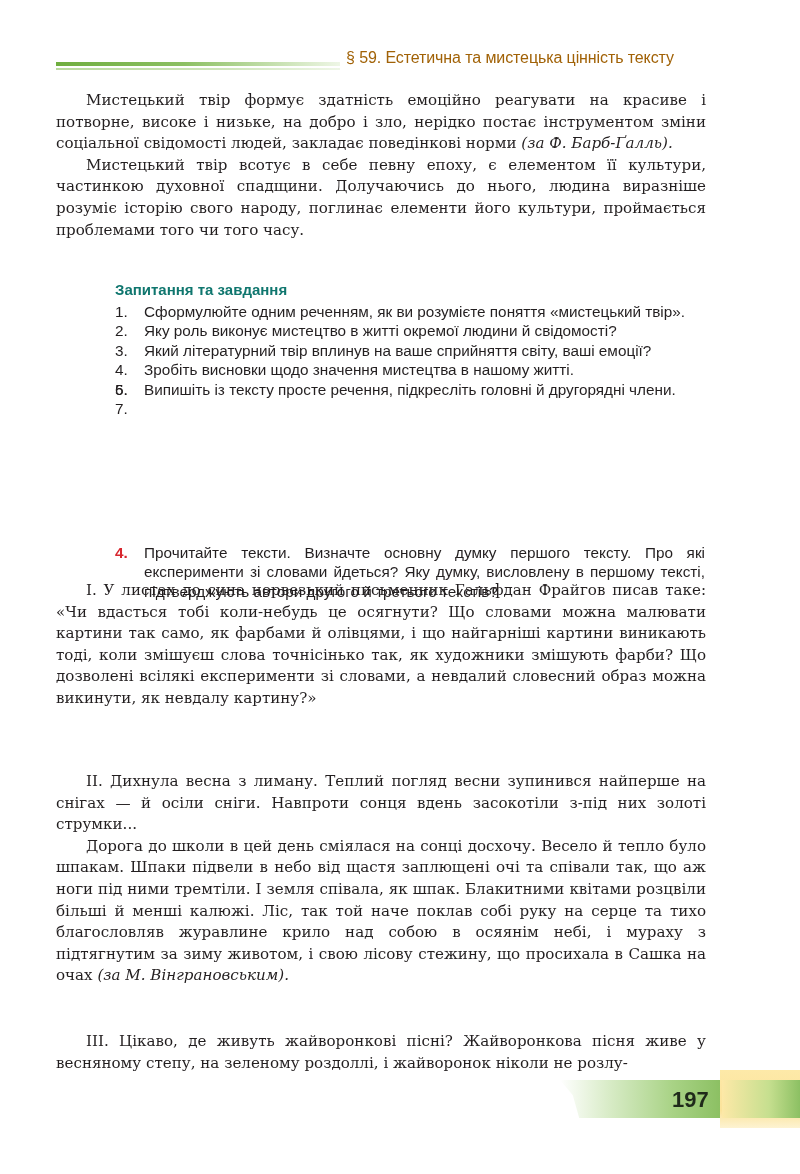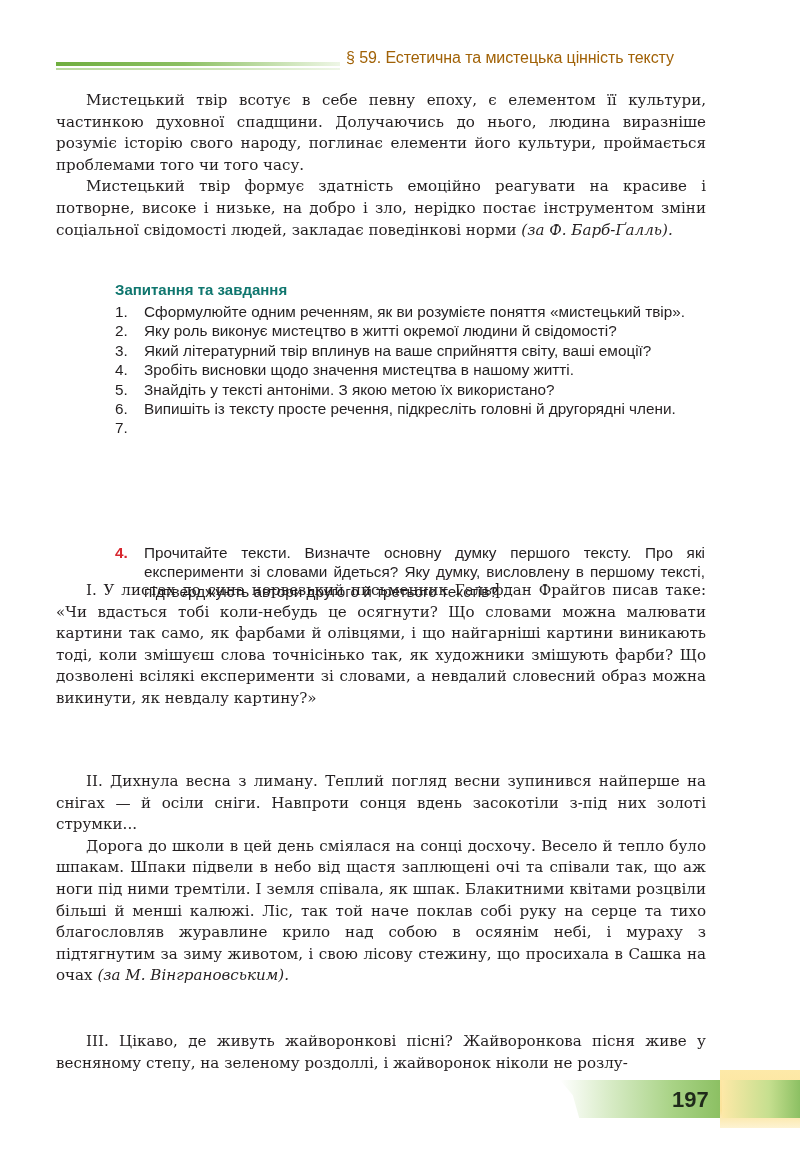--- a/index.html
+++ b/index.html
@@ -42,31 +42,31 @@
 </head>
 <body>
 
 <div class="header-bar">
   <div class="line1"></div>
   <div class="line2"></div>
 </div>
 <div class="header-title">§ 59. Естетична та мистецька цінність тексту</div>
 
 <div class="block para serif" style="top: 90px;">
+  <p><span>Мистецький твір формує здатність емоційно реагувати на красиве і потворне, високе і низьке, на добро і зло, нерідко постає інструментом зміни соціальної свідомості людей, закладає поведінкові норми</span> <span class="italic">(за Ф. Барб-Ґалль).</span></p>
   <p>Мистецький твір всотує в себе певну епоху, є елементом її культури, частинкою духовної спадщини. Долучаючись до нього, людина виразніше розуміє історію свого народу, поглинає елементи його культури, проймається проблемами того чи того часу.</p>
-  <p><span>Мистецький твір формує здатність емоційно реагувати на красиве і потворне, високе і низьке, на добро і зло, нерідко постає інструментом зміни соціальної свідомості людей, закладає поведінкові норми</span> <span class="italic">(за Ф. Барб-Ґалль).</span></p>
 </div>
 
 <div class="questions-heading">Запитання та завдання</div>
 <ul class="qlist sans">
   <li><span class="num">1.</span><span>Сформулюйте одним реченням, як ви розумієте поняття «мистецький твір».</span></li>
   <li><span class="num">2.</span><span>Яку роль виконує мистецтво в житті окремої людини й свідомості?</span></li>
   <li><span class="num">3.</span><span>Який літературний твір вплинув на ваше сприйняття світу, ваші емоції?</span></li>
   <li><span class="num">4.</span><span>Зробіть висновки щодо значення мистецтва в нашому житті.</span></li>
-  <li><span class="num">5.</span><span>Знайдіть у тексті антоніми. З якою метою їх використано?</span></li>
+  <li><span class="num">5.</span></li>
   <li><span class="num">6.</span><span>Випишіть із тексту просте речення, підкресліть головні й другорядні члени.</span></li>
   <li><span class="num">7.</span></li>
 </ul>
 
 <div class="task sans">
   <span class="num">4.</span>
   <span>Прочитайте тексти. Визначте основну думку першого тексту. Про які експерименти зі словами йдеться? Яку думку, висловлену в першому тексті, підтверджують автори другого й третього текстів?</span>
 </div>
 
 <div class="block para serif" style="top: 580px;">

